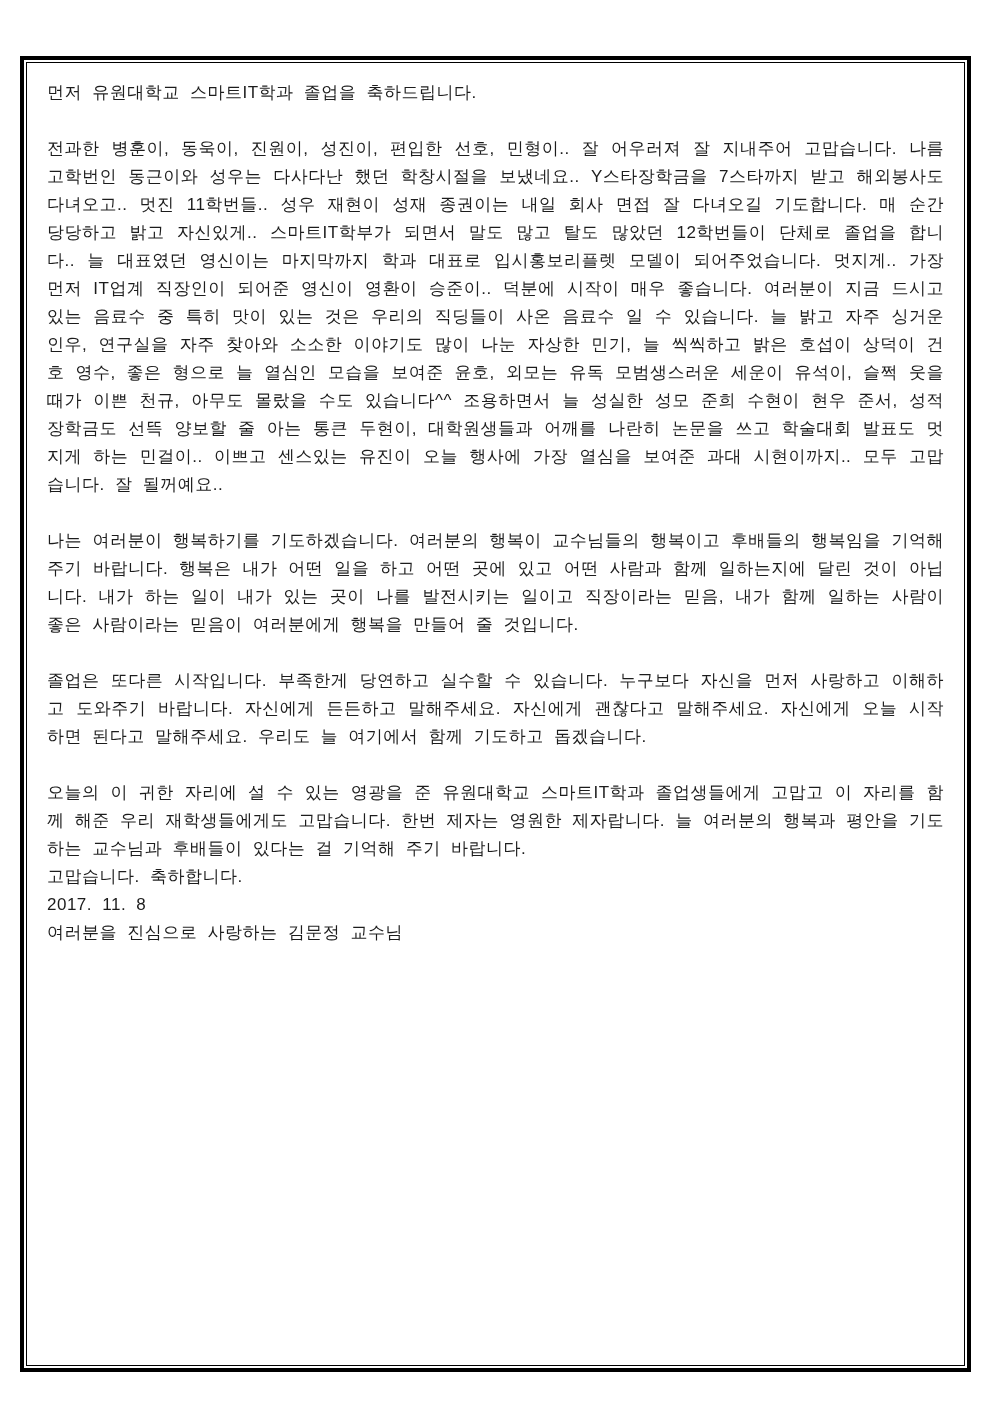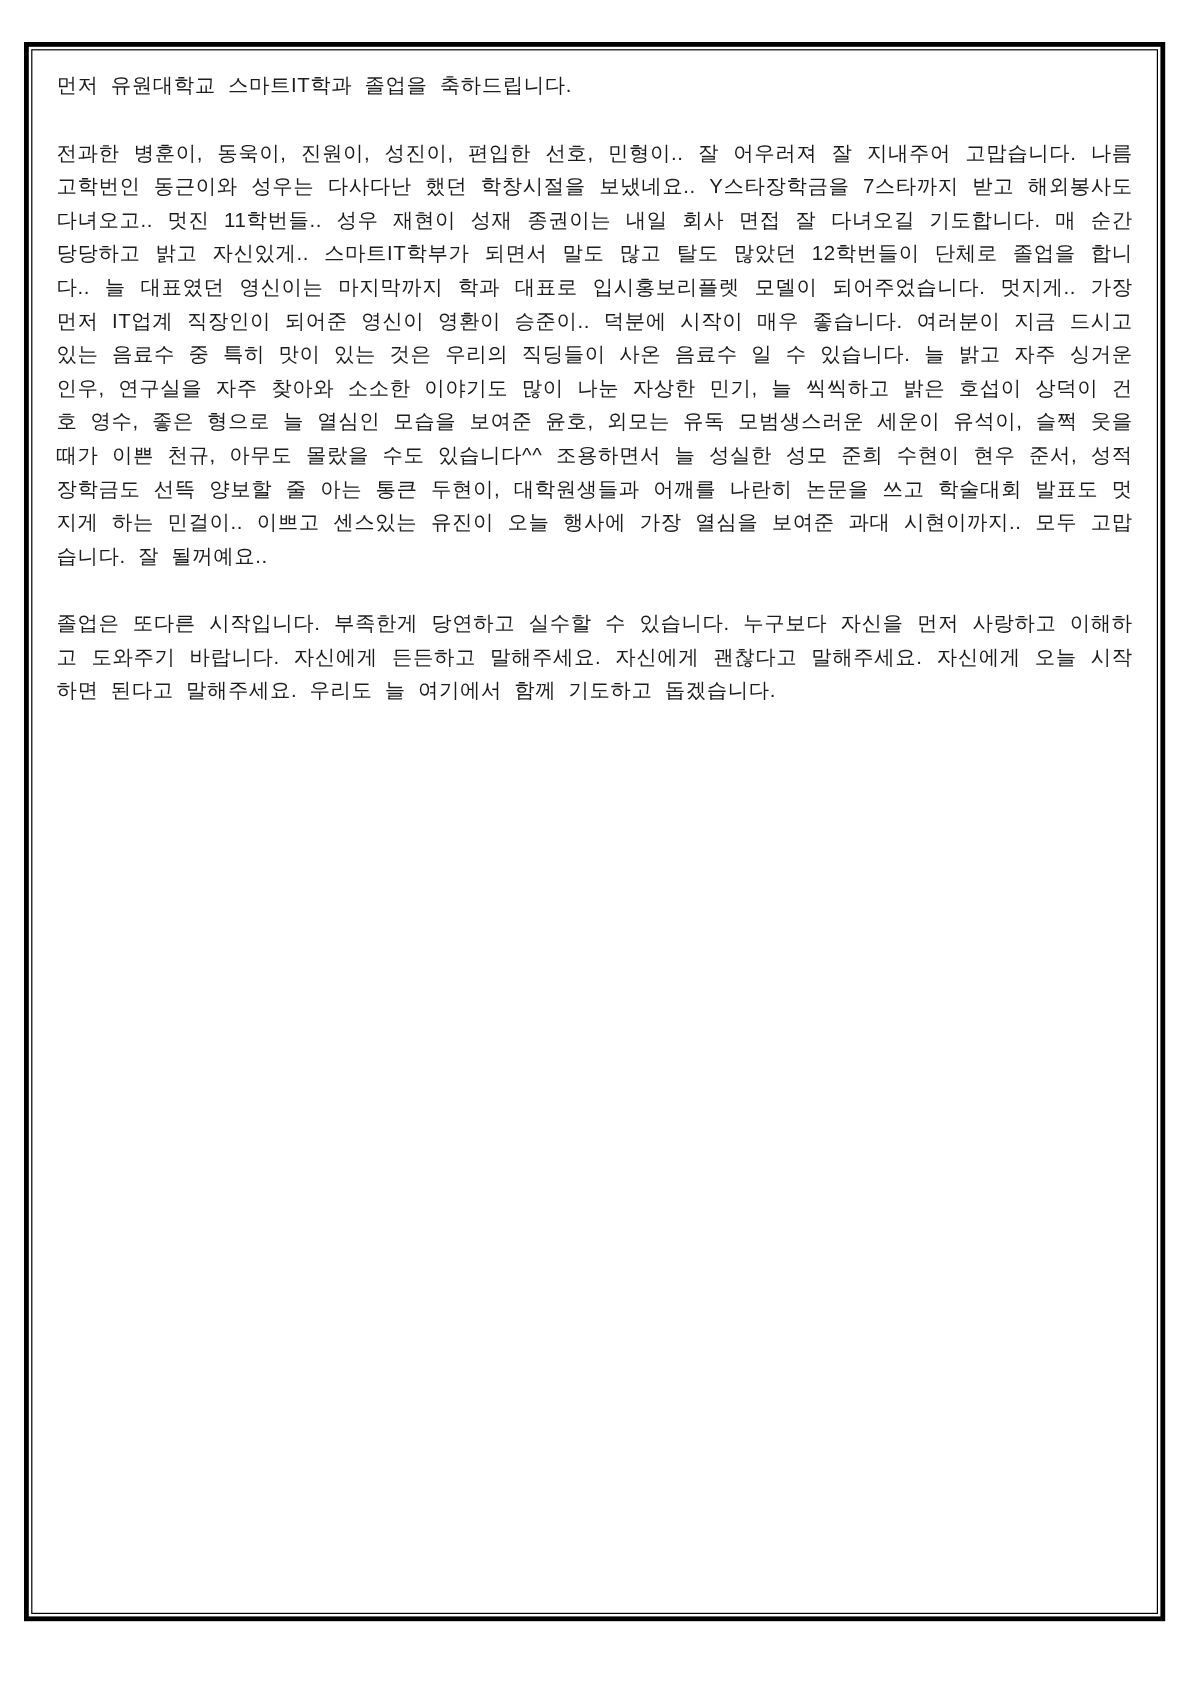--- a/index.html
+++ b/index.html
@@ -9,21 +9,21 @@
   }
   body {
     position: relative;
     width: 992px;
     height: 1403px;
     font-family: "Liberation Sans", "DejaVu Sans", sans-serif;
   }
   .frame {
     position: absolute;
     left: 20px;
-    top: 35px;
+    top: 56px;
     width: 951px;
     height: 1316px;
     box-sizing: border-box;
     border: 4px solid #000000;
     padding: 2px;
     background: #ffffff;
   }
   .frame-inner {
     box-sizing: border-box;
     width: 100%;
@@ -65,22 +65,29 @@
         <p class="line short">먼저 유원대학교 스마트IT학과 졸업을 축하드립니다.</p>
       </div>
 
 
       <div class="block">
         <p class="line">전과한 병훈이, 동욱이, 진원이, 성진이, 편입한 선호, 민형이.. 잘 어우러져 잘 지내주어 고맙습니다. 나름 고학번인 동근이와 성우는 다사다난 했던 학창시절을 보냈네요.. Y스타장학금을 7스타까지 받고 해외봉사도 다녀오고.. 멋진 11학번들.. 성우 재현이 성재 종권이는 내일 회사 면접 잘 다녀오길 기도합니다. 매 순간 당당하고 밝고 자신있게.. 스마트IT학부가 되면서 말도 많고 탈도 많았던 12학번들이 단체로 졸업을 합니다.. 늘 대표였던 영신이는 마지막까지 학과 대표로 입시홍보리플렛 모델이 되어주었습니다. 멋지게.. 가장 먼저 IT업계 직장인이 되어준 영신이 영환이 승준이.. 덕분에 시작이 매우 좋습니다. 여러분이 지금 드시고 있는 음료수 중 특히 맛이 있는 것은 우리의 직딩들이 사온 음료수 일 수 있습니다. 늘 밝고 자주 싱거운 인우, 연구실을 자주 찾아와 소소한 이야기도 많이 나눈 자상한 민기, 늘 씩씩하고 밝은 호섭이 상덕이 건호 영수, 좋은 형으로 늘 열심인 모습을 보여준 윤호, 외모는 유독 모범생스러운 세운이 유석이, 슬쩍 웃을 때가 이쁜 천규, 아무도 몰랐을 수도 있습니다^^ 조용하면서 늘 성실한 성모 준희 수현이 현우 준서, 성적장학금도 선뜩 양보할 줄 아는 통큰 두현이, 대학원생들과 어깨를 나란히 논문을 쓰고 학술대회 발표도 멋지게 하는 민걸이.. 이쁘고 센스있는 유진이 오늘 행사에 가장 열심을 보여준 과대 시현이까지.. 모두 고맙습니다. 잘 될꺼예요..</p>
       </div>
 
 
       <div class="block">
+        <p class="line">나는 여러분이 행복하기를 기도하겠습니다. 여러분의 행복이 교수님들의 행복이고 후배들의 행복임을 기억해주기 바랍니다. 행복은 내가 어떤 일을 하고 어떤 곳에 있고 어떤 사람과 함께 일하는지에 달린 것이 아닙니다. 내가 하는 일이 내가 있는 곳이 나를 발전시키는 일이고 직장이라는 믿음, 내가 함께 일하는 사람이 좋은 사람이라는 믿음이 여러분에게 행복을 만들어 줄 것입니다.</p>
       </div>
 
       <div class="block">
         <p class="line">졸업은 또다른 시작입니다. 부족한게 당연하고 실수할 수 있습니다. 누구보다 자신을 먼저 사랑하고 이해하고 도와주기 바랍니다. 자신에게 든든하고 말해주세요. 자신에게 괜찮다고 말해주세요. 자신에게 오늘 시작하면 된다고 말해주세요. 우리도 늘 여기에서 함께 기도하고 돕겠습니다.</p>
       </div>
 
+      <div class="block">
+        <p class="line">오늘의 이 귀한 자리에 설 수 있는 영광을 준 유원대학교 스마트IT학과 졸업생들에게 고맙고 이 자리를 함께 해준 우리 재학생들에게도 고맙습니다. 한번 제자는 영원한 제자랍니다. 늘 여러분의 행복과 평안을 기도하는 교수님과 후배들이 있다는 걸 기억해 주기 바랍니다.</p>
+        <p class="line short">고맙습니다. 축하합니다.</p>
+        <p class="line short">2017. 11. 8</p>
+        <p class="line short">여러분을 진심으로 사랑하는 김문정 교수님</p>
+      </div>
 
     </div>
   </div>
 </div>
 
 </body></html>

